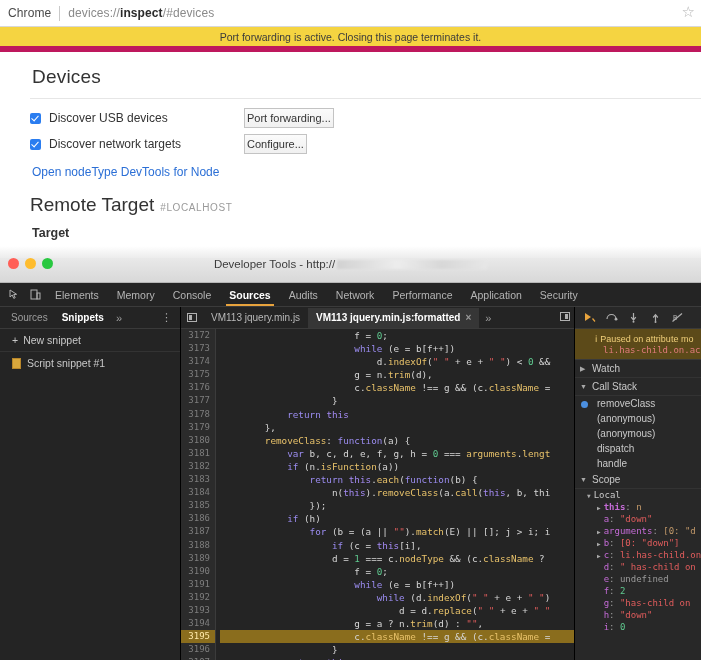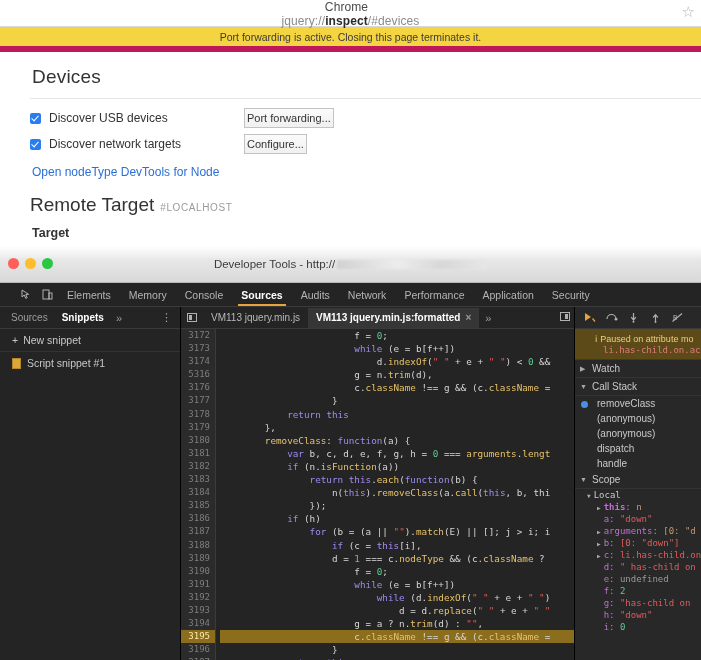--- a/index.html
+++ b/index.html
@@ -16,21 +16,20 @@
   .chrome-pane {
     position: absolute; left: 0; top: 0; width: 701px; height: 258px;
     background: #ffffff; overflow: hidden;
   }
   .omnibar {
     position: relative; height: 26px;
     display: flex; align-items: center;
     background: #ffffff;
     border-bottom: 1px solid #d8d8d8;
     padding: 0 8px;
-    flex-direction: column;
   }
   .omni-app {
     font-size: 12px; color: #4a4a4a; padding-right: 8px;
     letter-spacing: .1px;
   }
   .omni-sep { width:1px; height:15px; background:#c9c9c9; margin-right:8px; }
   .omni-url {
     font-size: 12px; color: #8a8a8a; letter-spacing: .1px; white-space: nowrap;
   }
   .omni-url b { color: #2b2b2b; font-weight: bold; }
@@ -127,21 +126,21 @@
     display:inline-block; vertical-align: middle;
     width: 150px; height: 9px; margin-left: 2px;
     background: linear-gradient(90deg,#cfcfcf,#efefef 40%,#d6d6d6 70%,#e8e8e8);
     filter: blur(1.2px); opacity:.85;
   }
 
   .dt-tabs {
     height: 23px; background: #242424;
     display: flex; align-items: center;
     border-bottom: 1px solid #3b3b3b;
-    padding-left: 16px;
+    padding-left: 4px;
   }
   .dt-icobtn {
     width: 20px; height: 19px; display:flex; align-items:center; justify-content:center;
     color: #b0b0b0; margin-right: 1px;
   }
   .dt-tab {
     font-size: 10.5px; color: #b4b4b4;
     padding: 0 9px; line-height: 22px; height: 22px;
     position: relative; white-space: nowrap;
   }
@@ -269,21 +268,21 @@
 </head>
 <body>
 
 <div id="root">
 
   <div class="chrome-pane">
 
     <div class="omnibar">
       <span class="omni-app">Chrome</span>
       <span class="omni-sep"></span>
-      <span class="omni-url"><span>jquery://</span><b>inspect</b><span>/#devices</span></span>
+      <span class="omni-url"><span>devices://</span><b>inspect</b><span>/#devices</span></span>
       <span class="omni-star">☆</span>
     </div>
 
     <div class="warn-bar">
       <span>Port forwarding is active. Closing this page terminates it.</span>
     </div>
 
     <div class="inspect-body">
       <div class="sec-title">Devices</div>
       <div class="hr-soft"></div>
@@ -395,21 +394,21 @@
                 <rect x="5" y="2" width="3" height="5" fill="#b0b0b0"></rect>
               </svg>
           </span>
         </div>
 
         <div class="code-area">
           <div class="gutter" id="gutter">
               <div>3172</div>
               <div>3173</div>
               <div>3174</div>
-              <div>5316</div>
+              <div>3175</div>
               <div>3176</div>
               <div>3177</div>
               <div>3178</div>
               <div>3179</div>
               <div>3180</div>
               <div>3181</div>
               <div>3182</div>
               <div>3183</div>
               <div>3184</div>
               <div>3185</div>

